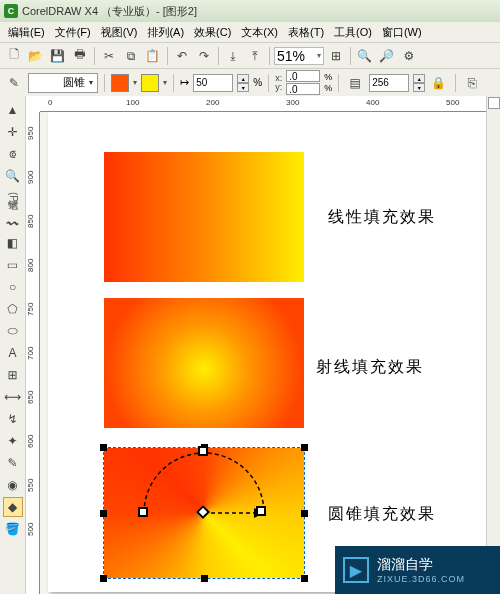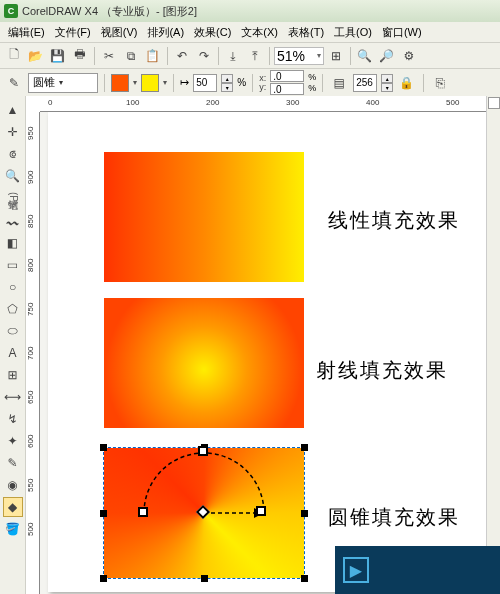--- a/index.html
+++ b/index.html
@@ -11,24 +11,24 @@
 .menubar { height: 20px; background: #f0f0e8; display: flex; align-items: center; padding: 0 4px; font-size: 11px; gap: 2px; }
 .menubar span { padding: 2px 4px; cursor: pointer; }
 
 .toolbar1 { height: 26px; background: #f0f0e8; border-top: 1px solid #d0d0c8; display: flex; align-items: center; padding: 0 4px; gap: 2px; }
 .tbtn { width: 20px; height: 20px; border: 1px solid transparent; display: flex; align-items: center; justify-content: center; font-size: 12px; color: #444; cursor: pointer; }
 .tsep { width: 1px; height: 18px; background: #c0c0b8; margin: 0 2px; }
 .zoom-box { width: 50px; height: 18px; border: 1px solid #bbb; background: #fff; font-size: 14px; padding: 0 2px; display: flex; align-items: center; justify-content: space-between; }
 .zoom-box::after { content: "▾"; font-size: 8px; color: #666; }
 
 .toolbar2 { height: 28px; background: #f0f0e8; border-top: 1px solid #d0d0c8; display: flex; align-items: center; padding: 0 4px; gap: 4px; font-size: 11px; }
-.dropdown { height: 20px; border: 1px solid #999; background: #fff; font-size: 11px; padding: 0 4px; display: flex; align-items: center; justify-content: flex-start; gap: 4px; }
+.dropdown { height: 20px; border: 1px solid #999; background: #fff; font-size: 11px; padding: 0 4px; display: flex; align-items: center; justify-content: flex-end; gap: 4px; }
 .dropdown::after { content: "▾"; font-size: 8px; color: #333; }
 .color-swatch { width: 18px; height: 18px; border: 1px solid #888; display: inline-block; }
-.spinner { width: 24px; height: 18px; border: 1px solid #999; background: #fff; font-size: 10px; display: flex; align-items: center; padding: 0 2px; }
+.spinner { width: 40px; height: 18px; border: 1px solid #999; background: #fff; font-size: 10px; display: flex; align-items: center; padding: 0 2px; }
 .spinner-btns { display: flex; flex-direction: column; }
 .spinner-btns div { width: 12px; height: 9px; border: 1px solid #999; background: #eee; font-size: 6px; display: flex; align-items: center; justify-content: center; }
 
 .workspace { position: absolute; top: 96px; left: 0; right: 0; bottom: 0; display: flex; }
 .toolbox { width: 26px; background: #f0f0e8; border-right: 1px solid #d0d0c8; display: flex; flex-direction: column; align-items: center; padding-top: 4px; gap: 2px; }
 .tool { width: 20px; height: 20px; display: flex; align-items: center; justify-content: center; font-size: 12px; color: #444; cursor: pointer; border: 1px solid transparent; }
 .tool.selected { background: #ffe8a0; border: 1px solid #c0a040; }
 .toolbox-label { writing-mode: vertical-rl; font-size: 10px; color: #666; margin: 4px 0; }
 
 .ruler-h { position: absolute; top: 0; left: 40px; right: 0; height: 16px; background: #fff; border-bottom: 1px solid #888; font-size: 8px; color: #333; }
@@ -44,21 +44,21 @@
 .rect2 { top: 186px; left: 56px; background: radial-gradient(circle at 50% 55%, #ffee00 0%, #ff9900 35%, #ff4400 80%); }
 .rect3 { top: 336px; left: 56px; background: conic-gradient(from 0deg at 50% 50%, #ff4400, #ff8800, #ffcc00, #ffee00, #ffcc00, #ff8800, #ff4400, #ff3300, #ff4400); }
 .rect3.selected { outline: 1px dashed #0066cc; }
 
 .handle { position: absolute; width: 7px; height: 7px; background: #000; }
 .h-tl { top: -4px; left: -4px; } .h-tr { top: -4px; right: -4px; }
 .h-bl { bottom: -4px; left: -4px; } .h-br { bottom: -4px; right: -4px; }
 .h-tm { top: -4px; left: 50%; margin-left: -3px; } .h-bm { bottom: -4px; left: 50%; margin-left: -3px; }
 .h-ml { left: -4px; top: 50%; margin-top: -3px; } .h-mr { right: -4px; top: 50%; margin-top: -3px; }
 
-.label-text { position: absolute; font-size: 20px; font-family: "SimSun", serif; color: #000; letter-spacing: 2px; }
+.label-text { position: absolute; font-size: 16px; font-family: "SimSun", serif; color: #000; letter-spacing: 2px; }
 .lbl1 { top: 95px; left: 280px; }
 .lbl2 { top: 245px; left: 268px; }
 .lbl3 { top: 392px; left: 280px; }
 
 .gradient-control { position: absolute; top: 336px; left: 56px; width: 200px; height: 130px; pointer-events: none; }
 .gc-square { position: absolute; width: 10px; height: 10px; border: 2px solid #000; background: #fff; }
 .gc-diamond { position: absolute; width: 10px; height: 10px; border: 2px solid #000; background: #fff; transform: rotate(45deg); }
 
 .watermark { position: absolute; right: 0; bottom: 0; width: 165px; height: 48px; background: #0a3a5a; color: #fff; display: flex; align-items: center; padding: 0 8px; gap: 8px; }
 .watermark .play { width: 26px; height: 26px; border: 2px solid #4ab0e0; display: flex; align-items: center; justify-content: center; color: #4ab0e0; }
@@ -245,13 +245,17 @@
     </div>
   </div>
 </div>
 
 <div class="color-palette">
   <div class="pal-sw" style="background:#fff;border:1px solid #999"></div>
 </div>
 
 <div class="watermark">
   <div class="play">▶</div>
+  <div class="txt">
+    <span>溜溜自学</span>
+    <span class="sub">ZIXUE.3D66.COM</span>
+  </div>
 </div>
 
 </body></html>

